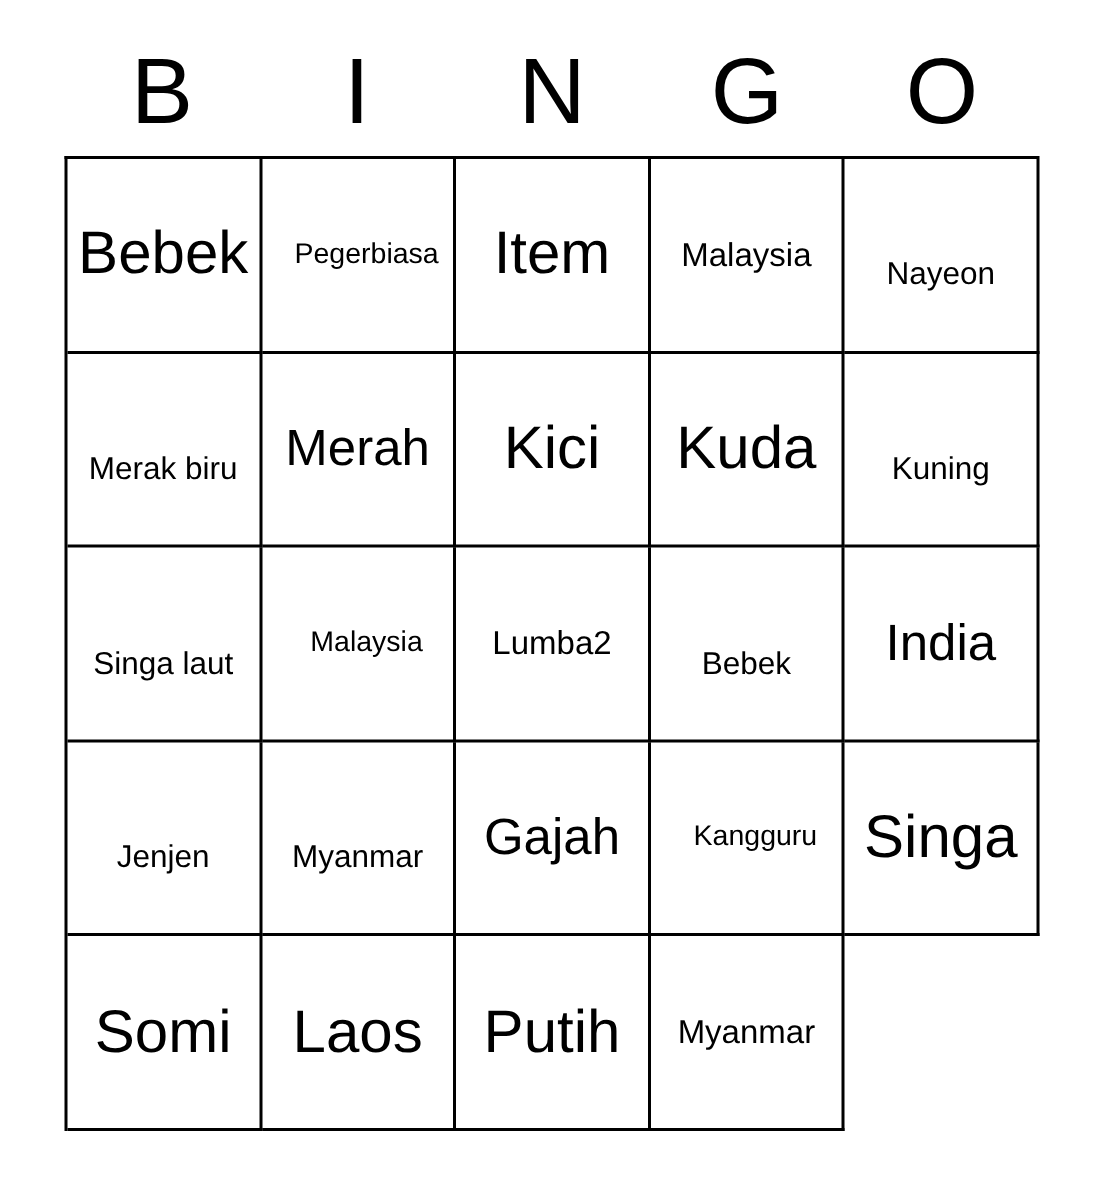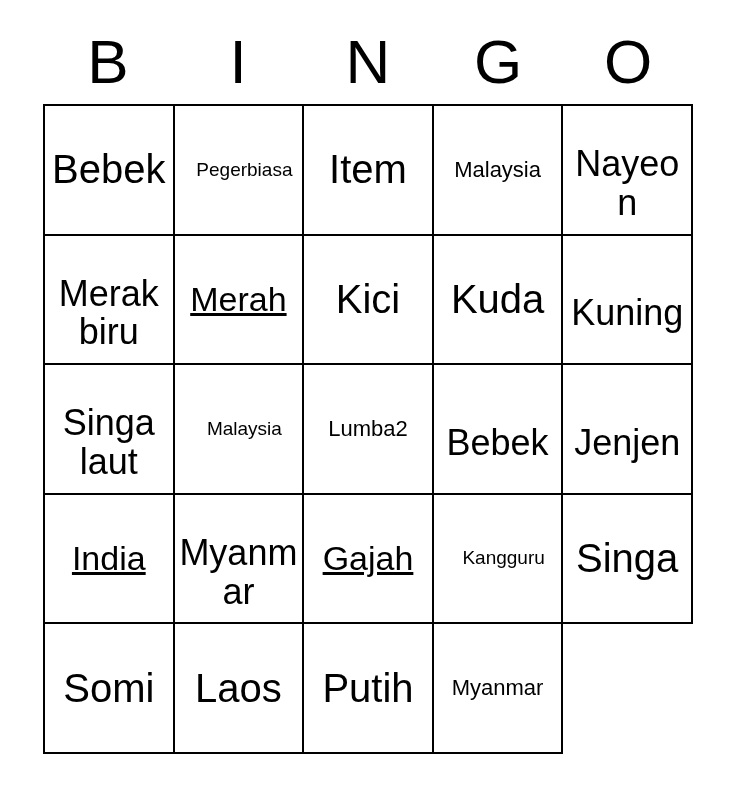--- a/index.html
+++ b/index.html
@@ -63,22 +63,22 @@
     text-align: center;
     padding: 2px 4px;
     overflow: hidden;
   }
   .cell span {
     display: block;
     line-height: 1.08;
     word-break: break-word;
   }
   .fs-xl span { font-size: 40px; }
-  .fs-lg span { font-size: 34px; text-decoration: underline; }
-  .fs-md span { font-size: 36px; margin-top: 28px; }
+  .fs-lg span { font-size: 34px; }
+  .fs-md span { font-size: 21px; margin-top: 28px; }
   .fs-sm span { font-size: 22px; }
   .fs-xs span { font-size: 19px; margin-left: 12px; }
 </style>
 </head>
 <body>
 
 <div class="bingo-card">
 
   <div class="header-row">
     <div class="header-cell">B</div>
@@ -128,25 +128,25 @@
     <div class="cell fs-xs">
         <span>Malaysia</span>
       </div>
     <div class="cell fs-sm">
         <span>Lumba2</span>
       </div>
     <div class="cell fs-md">
         <span>Bebek</span>
       </div>
 
+    <div class="cell fs-lg">
+        <span>India</span>
+      </div>
     <div class="cell fs-md">
         <span>Jenjen</span>
-      </div>
-    <div class="cell fs-lg">
-        <span>India</span>
       </div>
     <div class="cell fs-md">
         <span>Myanmar</span>
       </div>
     <div class="cell fs-lg">
         <span>Gajah</span>
       </div>
     <div class="cell fs-xs">
         <span>Kangguru</span>
       </div>

